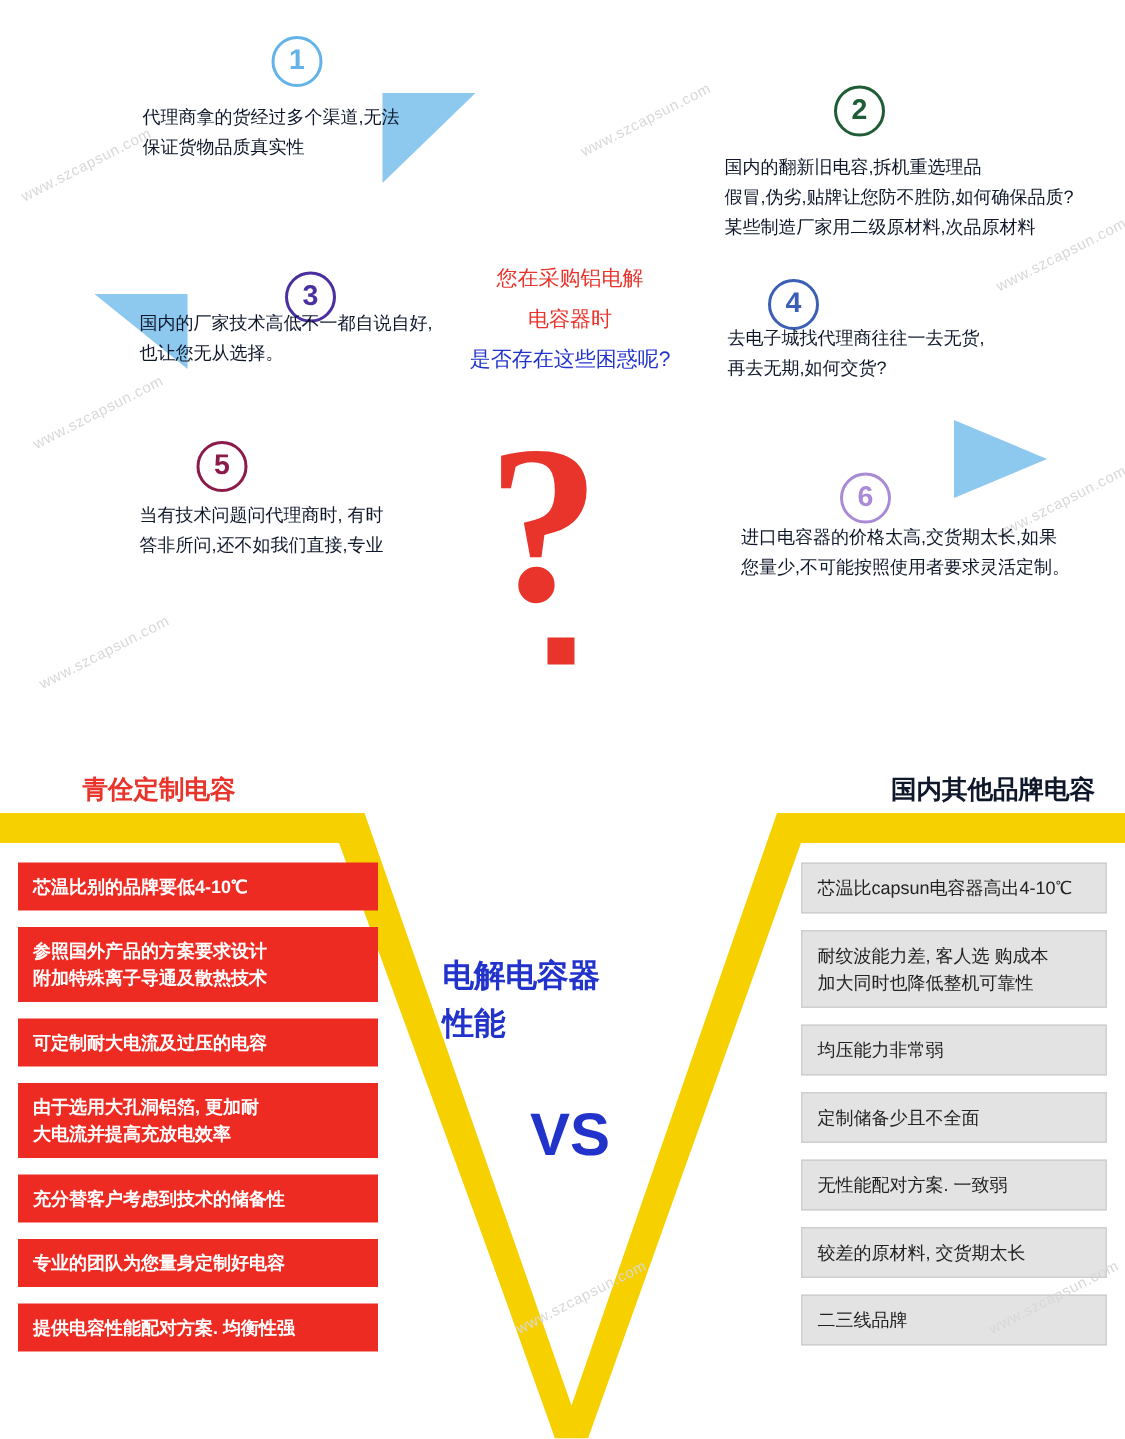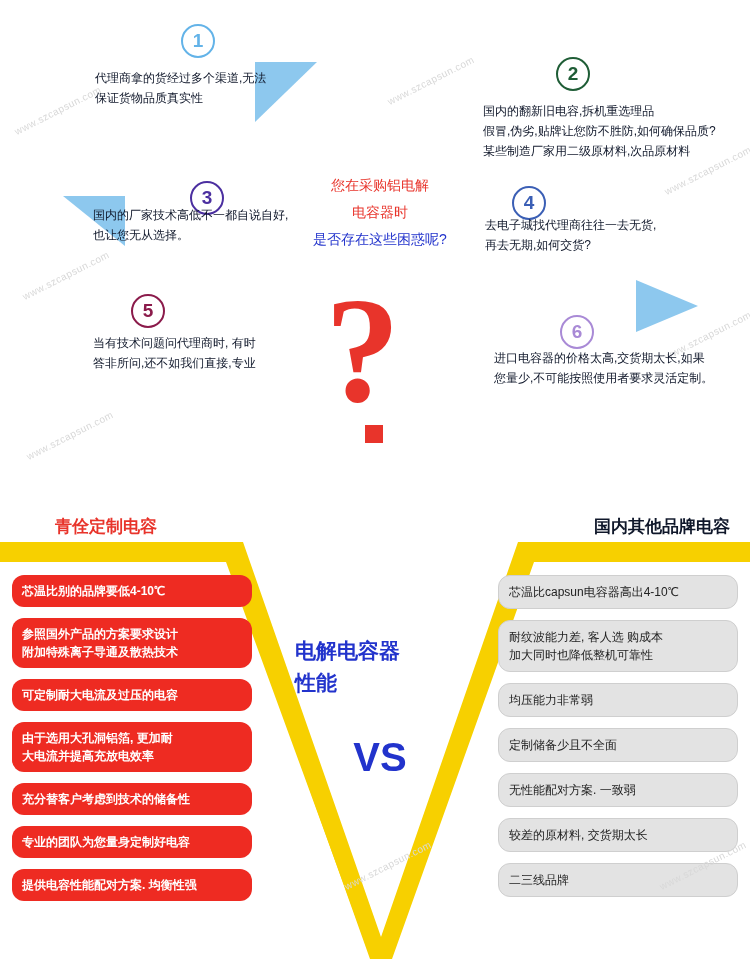--- a/index.html
+++ b/index.html
@@ -199,37 +199,38 @@
     width: 240px;
   }
   .pill-col-right {
     position: absolute;
     right: 12px;
     top: 105px;
     width: 240px;
   }
   .pill {
     box-sizing: border-box;
-    border-radius: 12px;
+    border-radius: 0;
     font-size: 12px;
     line-height: 18px;
     padding: 7px 10px;
     margin-bottom: 11px;
     white-space: pre-line;
   }
   .pill-red {
     background: #ee2b22;
     color: #ffffff;
     font-weight: bold;
   }
   .pill-gray {
     background: #e3e3e3;
     color: #222222;
     border: 1px solid #cfcfcf;
     text-align: left;
+    margin-left: 36px;
   }
 </style>
 </head>
 <body>
 
 <div class="page">
 
   <div class="top-section">
 
     <div class="wm" style="left:10px;  top:105px;">www.szcapsun.com</div>

